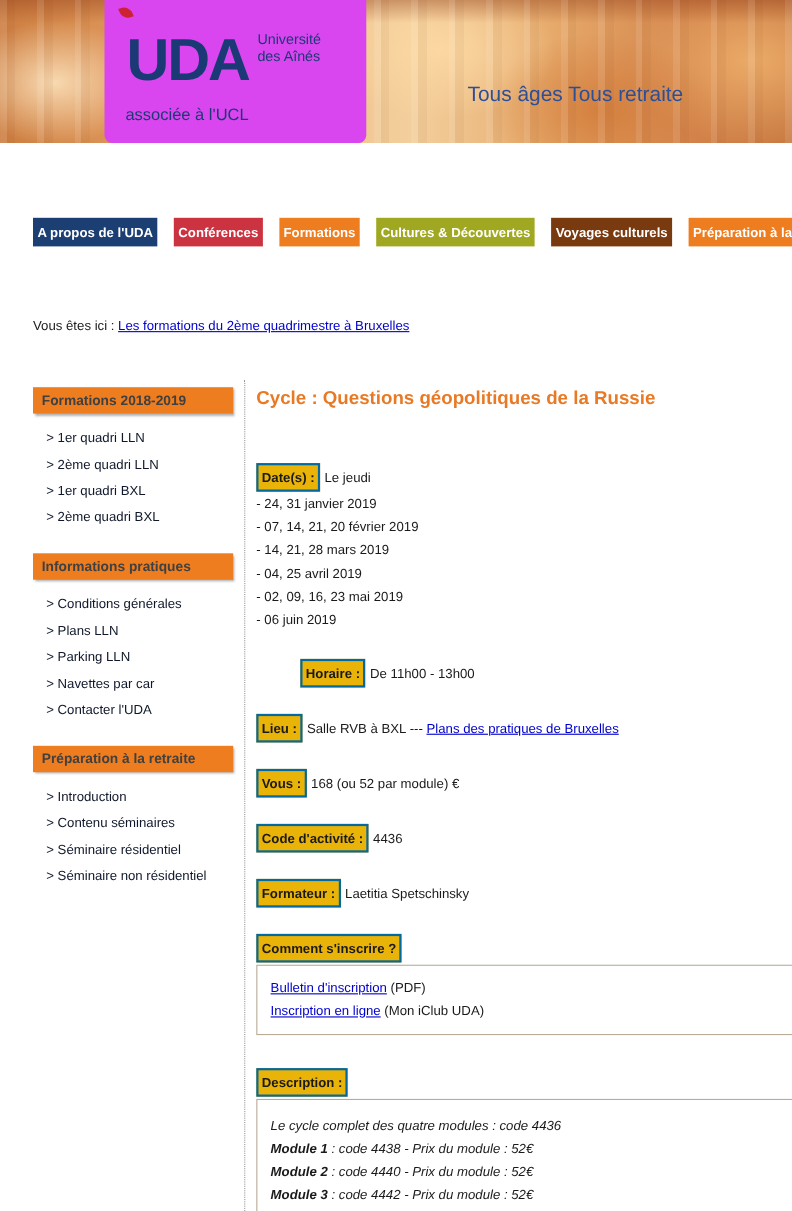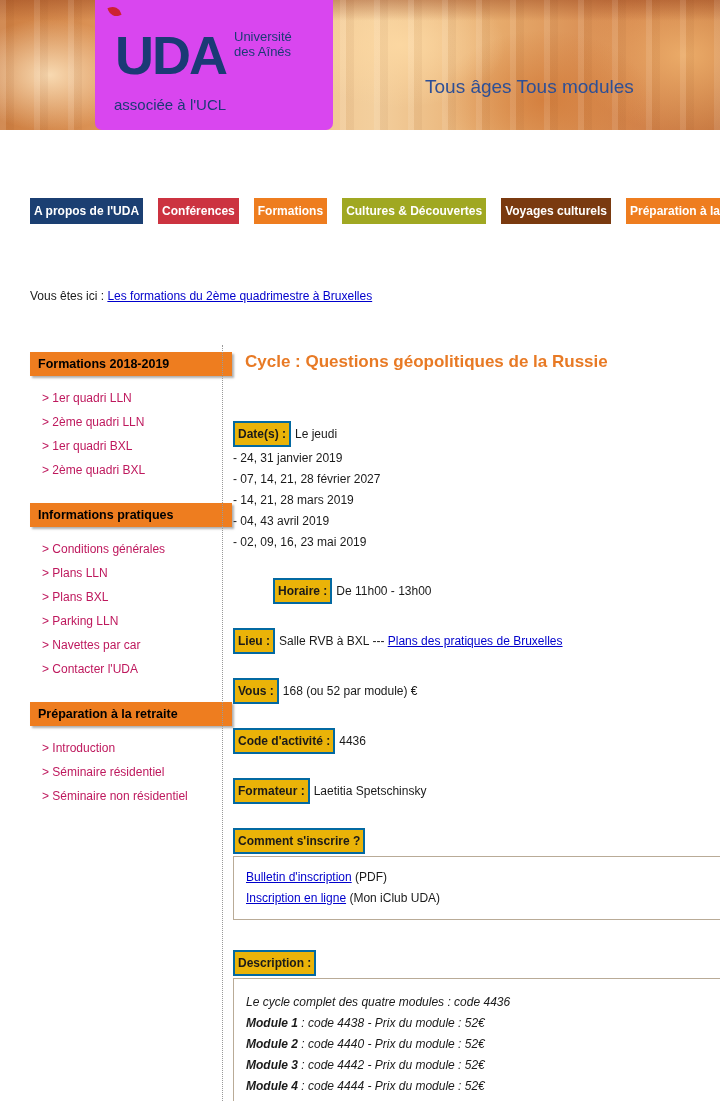--- a/index.html
+++ b/index.html
@@ -50,34 +50,34 @@
     color:#ffffff; font-weight:bold; font-size:12px; cursor:pointer;
   }
 
   
   .breadcrumb { position:absolute; top:289px; left:30px; font-size:12px; }
   a, .link { color:#0000cc; text-decoration:underline; cursor:pointer; }
 
   
   .sidebar { position:absolute; top:352px; left:30px; width:182px; }
   .side-head {
-    background:#ee7d1f; color:#000000; font-weight:bold; font-size:12.5px;
+    background:#ee7d1f; color:#404040; font-weight:bold; font-size:12.5px;
     padding:5px 8px; margin-top:13px; box-shadow:2px 2px 2px rgba(110,110,110,0.55);
-    box-sizing:border-box; width:202px;
+    box-sizing:border-box; width:182px;
   }
   .side-head:first-child { margin-top:0; }
   .side-list { padding:10px 0 8px 12px; }
-  .side-item { line-height:24px; font-size:12px; color:#be185d; cursor:pointer; }
+  .side-item { line-height:24px; font-size:12px; color:#0f172a; cursor:pointer; }
 
   
   .vdots { position:absolute; left:222px; top:345px; bottom:0; border-left:1px dotted #999; }
 
   
   .main { position:absolute; left:233px; top:352px; width:480px; }
-  .page-title { font-size:17px; font-weight:bold; color:#e87a25; margin:0 0 49px 12px; }
+  .page-title { font-size:17px; font-weight:bold; color:#e87a25; margin:0 0 49px 0; }
   .lbl {
     display:inline-block; background:#eab308; border:2px solid #0369a1;
     padding:1px 3px; font-weight:bold; font-size:12px;
   }
   .row { margin-bottom:24px; line-height:20px; }
   .val { margin-left:4px; }
   .date-lines { margin:1px 0 6px 0; }
   .date-lines div { line-height:21px; }
   .box {
     border:1px solid #b9ab97; padding:10px 12px; margin:2px 0 0 0;
@@ -94,21 +94,21 @@
 <div class="banner">
   <div class="banner-bg"></div>
   <div class="banner-streaks"></div>
   <div class="logo-panel">
     <span class="logo-accent"></span>
     <div class="logo-row">
       <span class="logo-uda">UDA</span><span class="logo-sub"><span>Université</span><br><span>des Aînés</span></span>
     </div>
     <div class="logo-bottom">associée à l'UCL</div>
   </div>
-  <div class="tagline">Tous âges Tous modules</div>
+  <div class="tagline">Tous âges Tous retraite</div>
 </div>
 
 <div class="nav">
   <span class="nav-btn" style="background: rgb(27, 63, 114);">A propos de l'UDA</span><span class="nav-btn" style="background: rgb(204, 51, 64);">Conférences</span><span class="nav-btn" style="background: rgb(238, 125, 31);">Formations</span><span class="nav-btn" style="background: rgb(160, 168, 34);">Cultures &amp; Découvertes</span><span class="nav-btn" style="background: rgb(122, 58, 16);">Voyages culturels</span><span class="nav-btn" style="background: rgb(238, 125, 31);">Préparation à la retraite</span>
 </div>
 
 <div class="breadcrumb">
   <span>Vous êtes ici : </span><span class="link">Les formations du 2ème quadrimestre à Bruxelles</span>
 </div>
 
@@ -117,47 +117,48 @@
   <div class="side-list">
     <div class="side-item">&gt; 1er quadri LLN</div>
     <div class="side-item">&gt; 2ème quadri LLN</div>
     <div class="side-item">&gt; 1er quadri BXL</div>
     <div class="side-item">&gt; 2ème quadri BXL</div>
   </div>
   <div class="side-head">Informations pratiques</div>
   <div class="side-list">
     <div class="side-item">&gt; Conditions générales</div>
     <div class="side-item">&gt; Plans LLN</div>
-    <div class="side-item">&gt; Plans BXL</div>
     <div class="side-item">&gt; Parking LLN</div>
     <div class="side-item">&gt; Navettes par car</div>
     <div class="side-item">&gt; Contacter l'UDA</div>
   </div>
   <div class="side-head">Préparation à la retraite</div>
   <div class="side-list">
     <div class="side-item">&gt; Introduction</div>
+    <div class="side-item">&gt; Contenu séminaires</div>
     <div class="side-item">&gt; Séminaire résidentiel</div>
     <div class="side-item">&gt; Séminaire non résidentiel</div>
   </div>
 </div>
 
 <div class="vdots"></div>
 
 <div class="main">
   <h1 class="page-title">Cycle : Questions géopolitiques de la Russie</h1>
 
   <div class="row" style="margin-bottom:0;">
     <span class="lbl">Date(s) :</span><span class="val">Le jeudi</span>
   </div>
   <div class="date-lines">
     <div>- 24, 31 janvier 2019</div>
-    <div>- 07, 14, 21, 28 février 2027</div>
+    <div>- 07, 14, 21, 20 février 2019</div>
     <div>- 14, 21, 28 mars 2019</div>
-    <div>- 04, 43 avril 2019</div>
+    <div>- 04, 25 avril 2019</div>
     <div>- 02, 09, 16, 23 mai 2019</div>
+    <div>- 06 juin 2019</div>
   </div>
 
   <div class="row" style="margin-top:25px;padding-left:40px;">
     <span class="lbl">Horaire :</span><span class="val">De 11h00 - 13h00</span>
   </div>
 
   <div class="row">
     <span class="lbl">Lieu :</span><span class="val">Salle RVB à BXL ---</span>
     <span class="link">Plans des pratiques de Bruxelles</span>
   </div>

